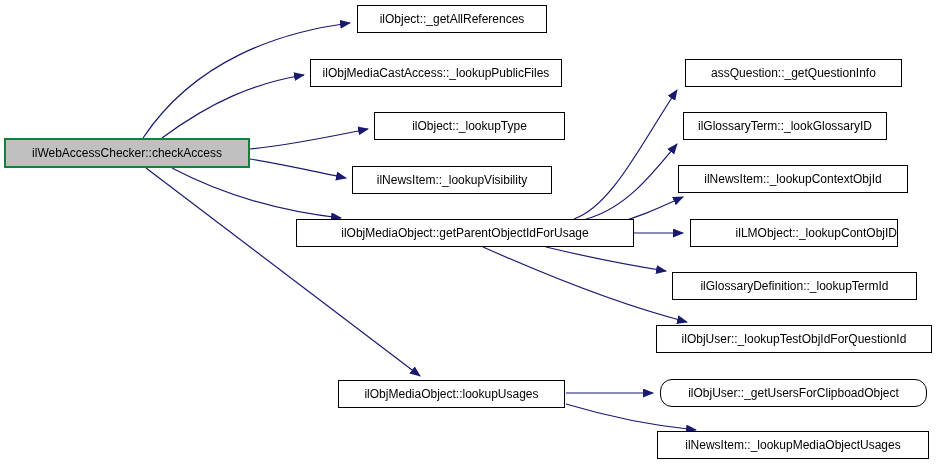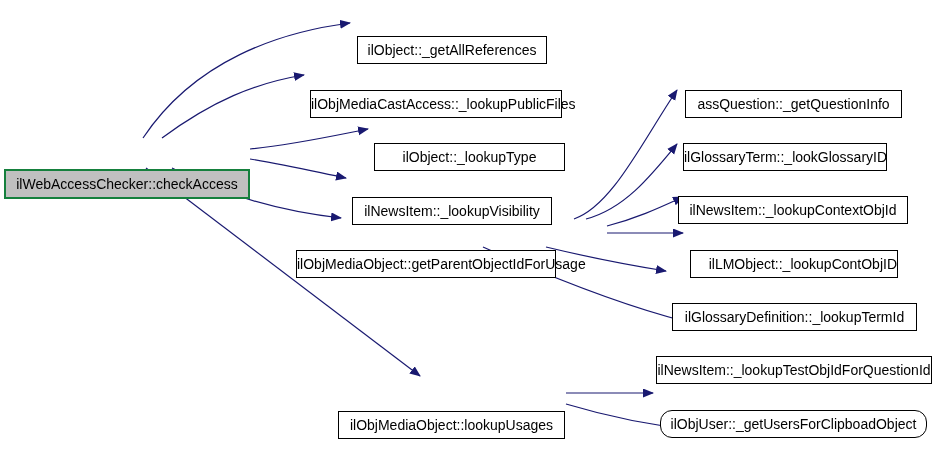--- a/index.html
+++ b/index.html
@@ -23,26 +23,25 @@
     pointer-events: none;
   }
   .node {
     position: absolute;
     z-index: 2;
     box-sizing: border-box;
     height: 28px;
     border: 1px solid #000000;
     background: #ffffff;
     color: #000000;
-    font-size: 14px;
+    font-size: 12px;
     line-height: 26px;
     text-align: center;
     white-space: nowrap;
     cursor: pointer;
-    margin-top: 31px;
   }
   .node.root {
     border: 2px solid #15803d;
     background: #c0c0c0;
     height: 30px;
     line-height: 26px;
     cursor: default;
   }
 </style>
 </head>
@@ -77,32 +76,33 @@
   <div class="node root" style="left:4px; top:138px; width:246px;">ilWebAccessChecker::checkAccess</div>
 
   <div class="node" style="left:357px; top:5px; width:190px;">ilObject::_getAllReferences</div>
 
   <div class="node" style="left:310px; top:59px; width:252px;">ilObjMediaCastAccess::_lookupPublicFiles</div>
 
   <div class="node" style="left:374px; top:112px; width:191px;">ilObject::_lookupType</div>
 
   <div class="node" style="left:352px; top:166px; width:200px;">ilNewsItem::_lookupVisibility</div>
 
-  <div class="node" style="left:296px; top:219px; width:260px;">ilObjMediaObject::getParentObjectIdForUsage</div>
+  <div class="node" style="left:296px; top:219px; width:338px;">ilObjMediaObject::getParentObjectIdForUsage</div>
 
   <div class="node" style="left:338px; top:380px; width:227px;">ilObjMediaObject::lookupUsages</div>
 
   <div class="node" style="left:685px; top:59px; width:217px;">assQuestion::_getQuestionInfo</div>
 
   <div class="node" style="left:683px; top:112px; width:204px;">ilGlossaryTerm::_lookGlossaryID</div>
 
   <div class="node" style="left:678px; top:165px; width:230px;">ilNewsItem::_lookupContextObjId</div>
 
   <div class="node" style="left:690px; top:219px; width:208px;text-align:right;">ilLMObject::_lookupContObjID</div>
 
   <div class="node" style="left:672px; top:272px; width:245px;">ilGlossaryDefinition::_lookupTermId</div>
 
-  <div class="node" style="left:656px; top:325px; width:276px;">ilNewsItem::_lookupTestObjIdForQuestionId</div>
+  <div class="node" style="left:656px; top:325px; width:276px;">ilObjUser::_lookupTestObjIdForQuestionId</div>
 
   <div class="node" style="left:660px; top:379px; width:267px;border-radius:12px;">ilObjUser::_getUsersForClipboadObject</div>
 
+  <div class="node" style="left:657px; top:431px; width:272px;">ilNewsItem::_lookupMediaObjectUsages</div>
 
 </div>
 
 </body></html>

